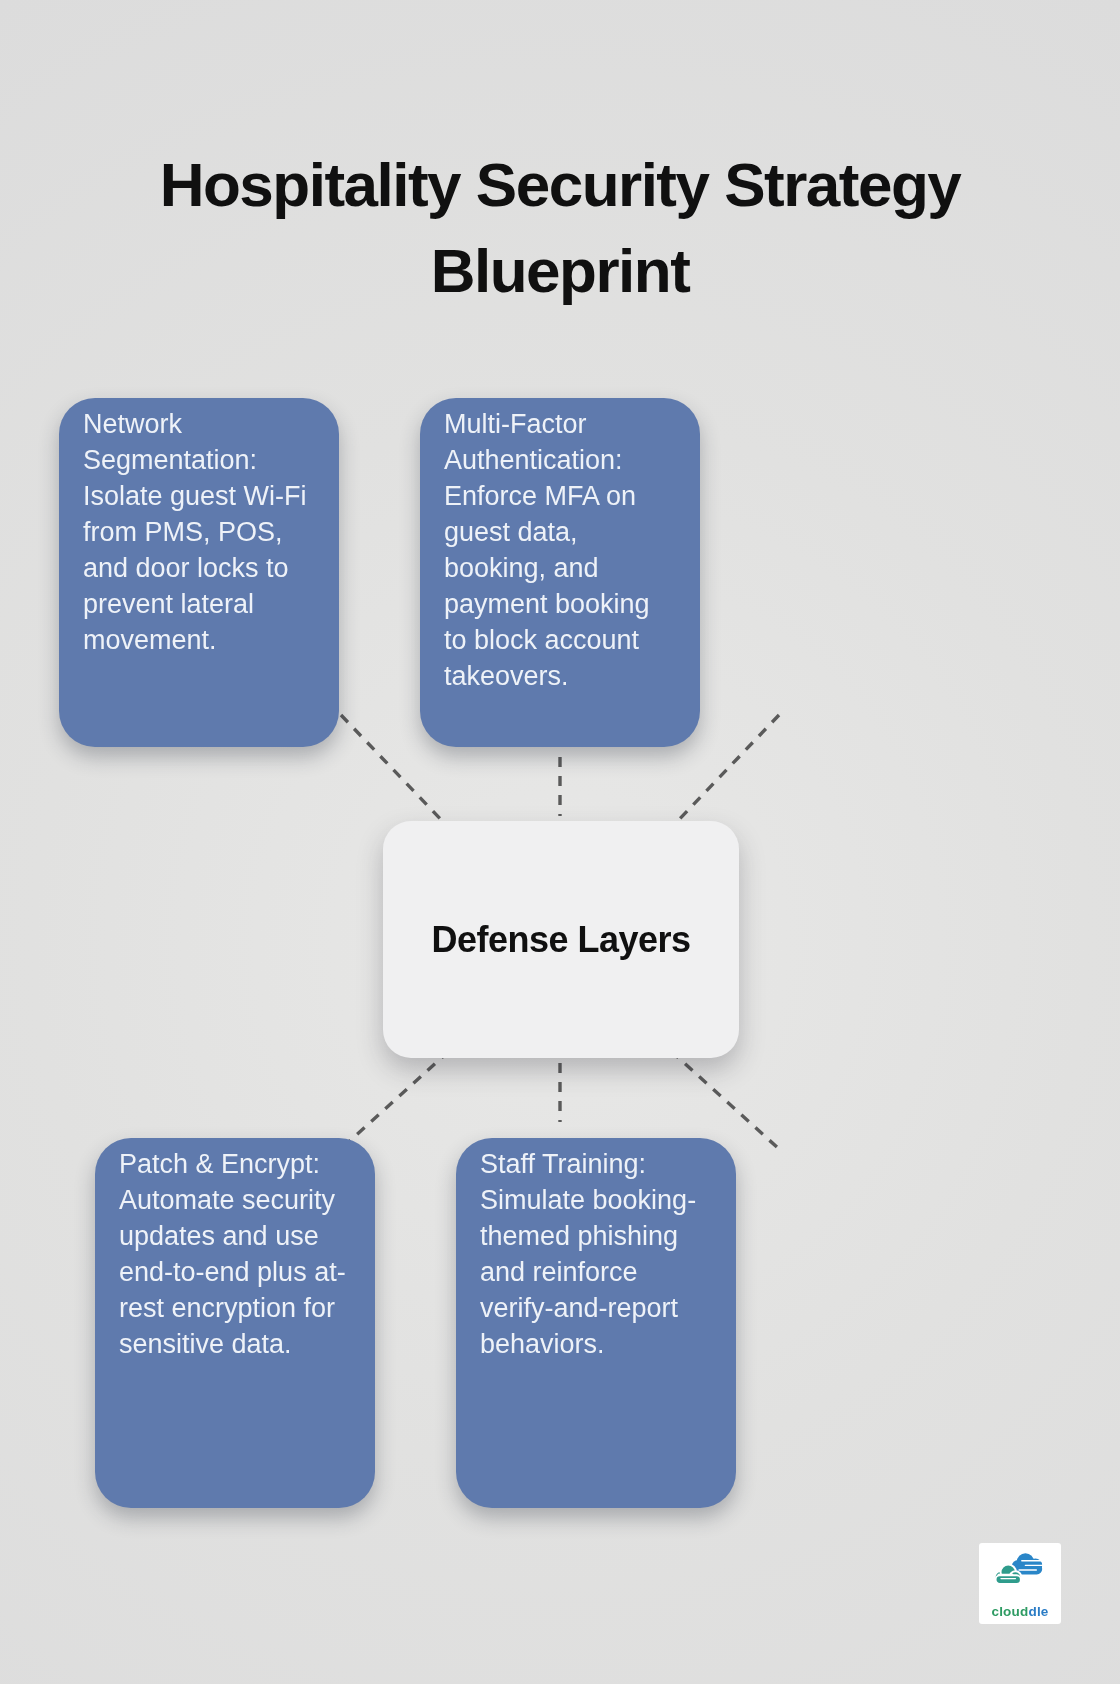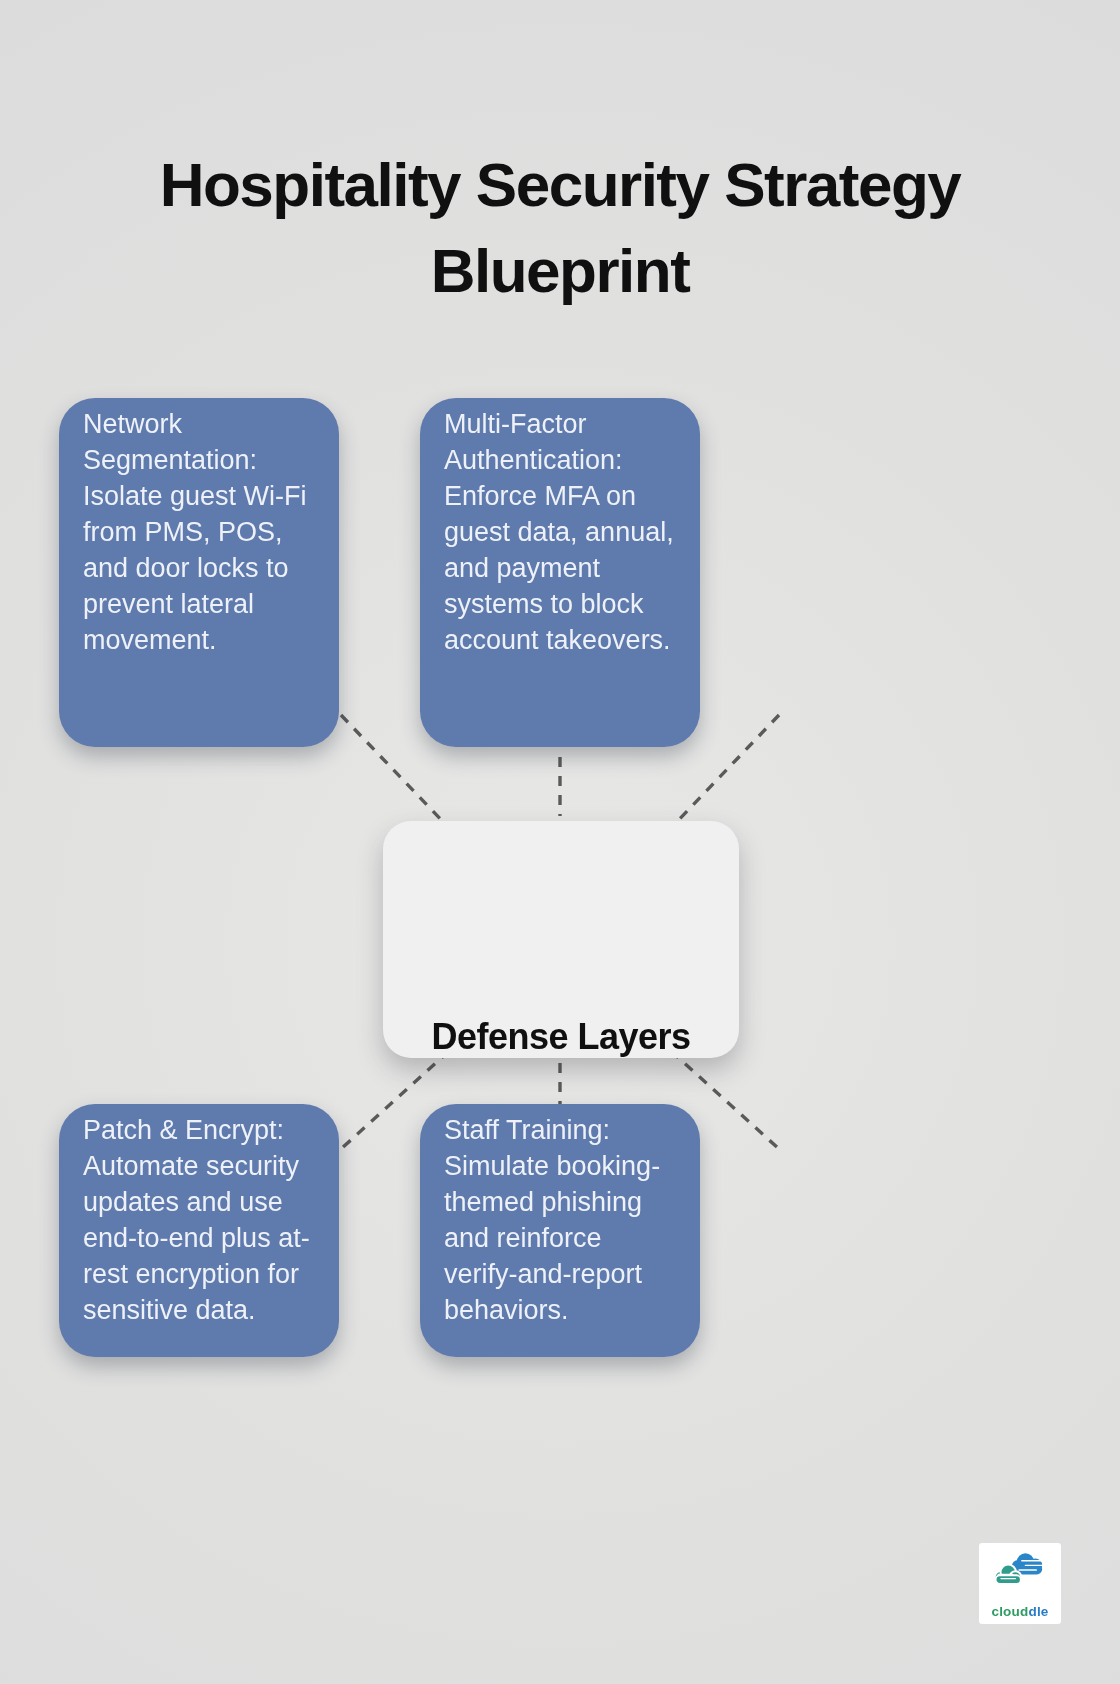--- a/index.html
+++ b/index.html
@@ -33,34 +33,34 @@
     background: var(--box-blue);
     border-radius: 36px;
     box-shadow: 0 10px 20px rgba(40,45,60,0.30);
     color: var(--box-text);
     font-size: 27px;
     line-height: 36px;
     padding: 8px 24px;
     box-sizing: border-box;
   }
   .row-top    { top: 398px; height: 349px; }
-  .row-bottom { top: 1104px; height: 253px; }
+  .row-bottom { top: 1138px; height: 370px; margin-left: 36px; }
   .col-1 { left: 59px; }
   .col-2 { left: 420px; }
   .col-3 { left: 782px; }
 
   
   .center-node {
     position: absolute;
     left: 383px; top: 821px;
     width: 356px; height: 237px;
     background: var(--center-bg);
     border-radius: 28px;
     box-shadow: 0 12px 26px rgba(50,50,60,0.28);
-    display: flex; align-items: flex-end; justify-content: center;
+    display: flex; align-items: center; justify-content: center;
   }
   .center-node .label {
     font-size: 36px; font-weight: 700;
     letter-spacing: -0.5px;
     color: var(--title);
   }
 
   
   #connectors {
     position: absolute; left: 0; top: 0;
@@ -106,21 +106,21 @@
     <line x1="779" y1="715" x2="671" y2="828"></line>
     <line x1="449" y1="1051" x2="341" y2="1149"></line>
     <line x1="560" y1="1063" x2="560" y2="1122"></line>
     <line x1="671" y1="1051" x2="779" y2="1149"></line>
   </svg>
 
   <div class="node row-top col-1">
     <span>Network Segmentation: Isolate guest Wi-Fi from PMS, POS, and door locks to prevent lateral movement.</span>
   </div>
   <div class="node row-top col-2">
-    <span>Multi-Factor Authentication: Enforce MFA on guest data, annual, and payment systems to block account takeovers.</span>
+    <span>Multi-Factor Authentication: Enforce MFA on guest data, booking, and payment booking to block account takeovers.</span>
   </div>
 
   <div class="center-node">
     <span class="label">Defense Layers</span>
   </div>
 
   <div class="node row-bottom col-1">
     <span>Patch &amp; Encrypt: Automate security updates and use end-to-end plus at-rest encryption for sensitive data.</span>
   </div>
   <div class="node row-bottom col-2">

